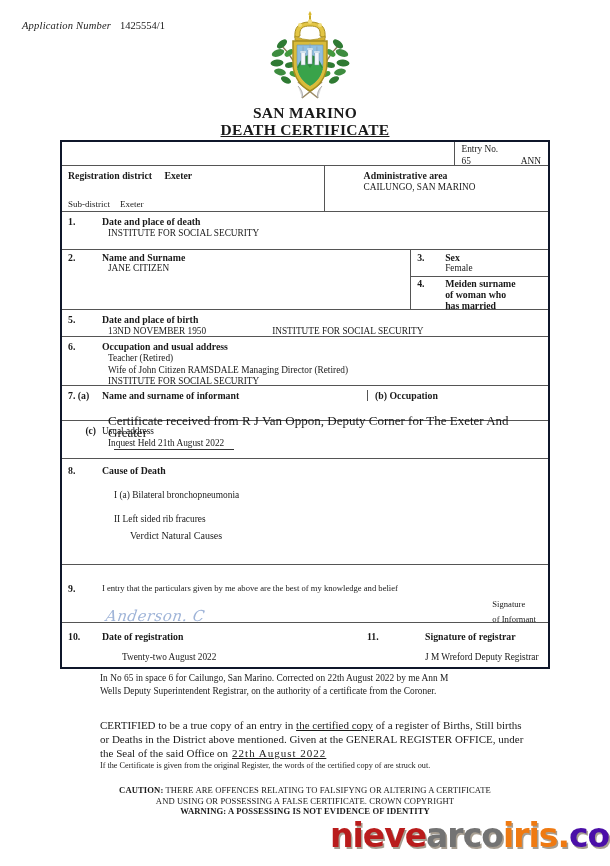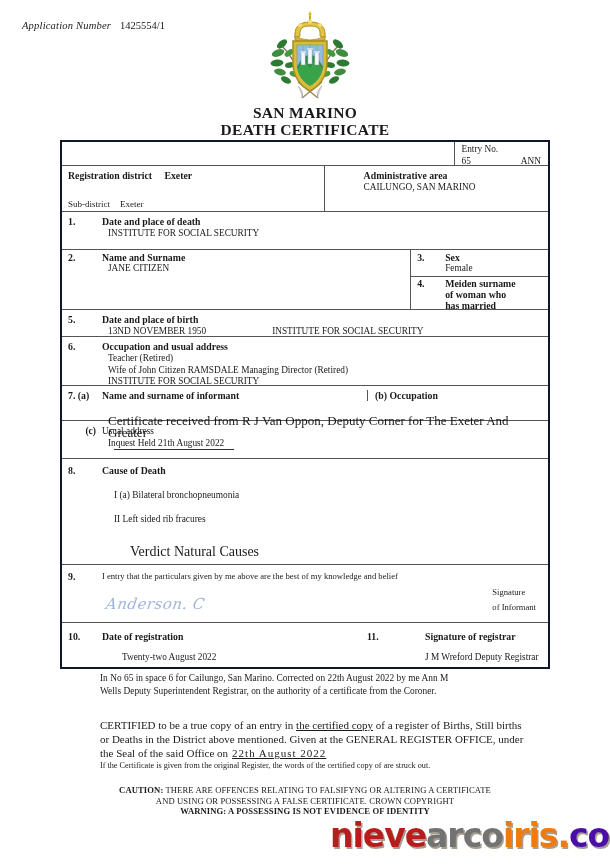--- a/index.html
+++ b/index.html
@@ -44,21 +44,21 @@
     position: absolute;
     top: 104px;
     left: 0;
     width: 610px;
     text-align: center;
     font-weight: bold;
     font-size: 15.5px;
     letter-spacing: 0.3px;
     line-height: 17px;
   }
-  .doc-title .line2 { display: block; }
+  .doc-title .line2 { display: block; text-decoration: underline; }
 
   
   .cert-table {
     position: absolute;
     left: 60px;
     top: 140px;
     width: 490px;
     border: 2px solid #0f172a;
     box-sizing: border-box;
     font-size: 9.3px;
@@ -148,25 +148,25 @@
     margin-top: 12px;
     width: 120px;
     border-bottom: 1px solid #333;
     height: 1px;
   }
 
   
   .r-8 { height: 106px; padding-top: 4px; }
   .r-8 .c-full { width: 490px; }
   .cod-item { margin-left: 46px; margin-top: 14px; font-size: 9.4px; }
-  .cod-sub { margin-left: 62px; margin-top: 20px; font-size: 14px; }
+  .cod-sub { margin-left: 62px; margin-top: 6px; font-size: 10px; }
 
   
   .r-9 { height: 58px; padding-top: 4px; position: relative; }
-  .r-9 .c-full { width: 490px; }
+  .r-9 .c-full { width: 490px; margin-top: 12px; }
   .r9-text { margin-left: 40px; font-size: 8.6px; }
   .sig-label {
     position: absolute;
     right: 12px;
     top: 16px;
     font-size: 8.6px;
     line-height: 15px;
     text-align: left;
   }
   .signature {

